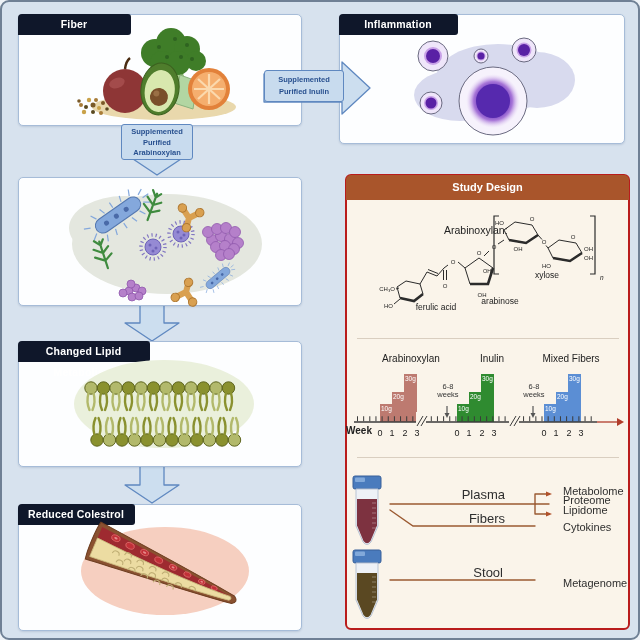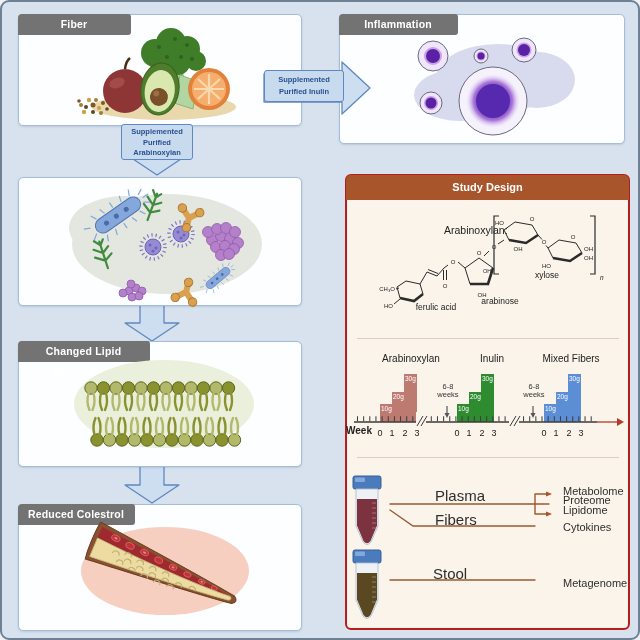--- a/index.html
+++ b/index.html
@@ -1,31 +1,31 @@
 <!DOCTYPE html>
 <html><head>
 <meta charset="utf-8">
 <style>
   html,body{margin:0;padding:0;background:#eef2f7;}
   .page{position:relative;width:640px;height:640px;background:#d7e2ee;border:2px solid #6f8095;border-radius:9px;box-sizing:border-box;overflow:hidden;font-family:"Liberation Sans",sans-serif;}
   .panel-box{position:absolute;background:#fdfeff;border:1.5px solid #a6bcd8;border-radius:5px;box-shadow:0 1px 2px rgba(60,90,130,.18);z-index:1;}
-  .tab{position:absolute;top:-1.5px;left:-1.5px;height:21px;line-height:21px;background:#737373;color:#fff;font-size:10.5px;font-weight:bold;text-align:center;border-radius:4px 3px 3px 0;letter-spacing:.2px;}
+  .tab{position:absolute;top:-1.5px;left:-1.5px;height:21px;line-height:21px;background:#0f172a;color:#fff;font-size:10.5px;font-weight:bold;text-align:center;border-radius:4px 3px 3px 0;letter-spacing:.2px;}
   .flow-arrow{position:absolute;z-index:0;}
   .arrow-label{position:absolute;background:#c8dbee;border:1px solid #5f88c0;border-radius:3px;color:#28508f;font-size:7.5px;font-weight:bold;text-align:center;z-index:6;box-sizing:border-box;}
   .study-panel{position:absolute;left:343px;top:172px;width:285px;height:456px;background:#faf4ea;border:2px solid #b91c1c;border-radius:6px;box-sizing:border-box;z-index:1;padding-left:36px;}
   .study-header{position:absolute;top:-1px;left:-1px;right:-1px;height:25px;line-height:25px;background:#a9552b;color:#fff;font-size:11px;font-weight:bold;text-align:center;border-radius:5px 5px 0 0;}
   .divider{position:absolute;left:355px;width:262px;border-top:1px solid #d9cec0;z-index:2;}
   .sd-text{position:absolute;color:#222;z-index:2;}
   .grp-title{font-size:10px;text-align:center;}
   .gap-label{font-size:7.5px;line-height:8px;text-align:center;color:#333;}
   .bar{position:absolute;z-index:2;}
   .bar-a{background:#bd7a70;} .bar-i{background:#2f8b30;} .bar-m{background:#5b8ed4;}
   .dose{position:absolute;top:1px;left:1px;font-size:6.5px;color:#fff;}
   .wk{position:absolute;width:12px;text-align:center;font-size:9px;color:#222;z-index:2;}
-  .sample-label{position:absolute;font-size:15px;color:#2e2e2e;text-align:left;z-index:3;}
+  .sample-label{position:absolute;font-size:13px;color:#2e2e2e;text-align:right;z-index:3;}
   .out-label{position:absolute;font-size:11px;color:#2e2e2e;z-index:3;}
   .outputs div{line-height:9.4px;}
   svg{position:absolute;z-index:2;}
   svg.under{z-index:0;}
   svg text{fill:#222;font-family:"Liberation Sans",sans-serif;}
 </style>
 </head>
 <body>
 
 <div class="page">

